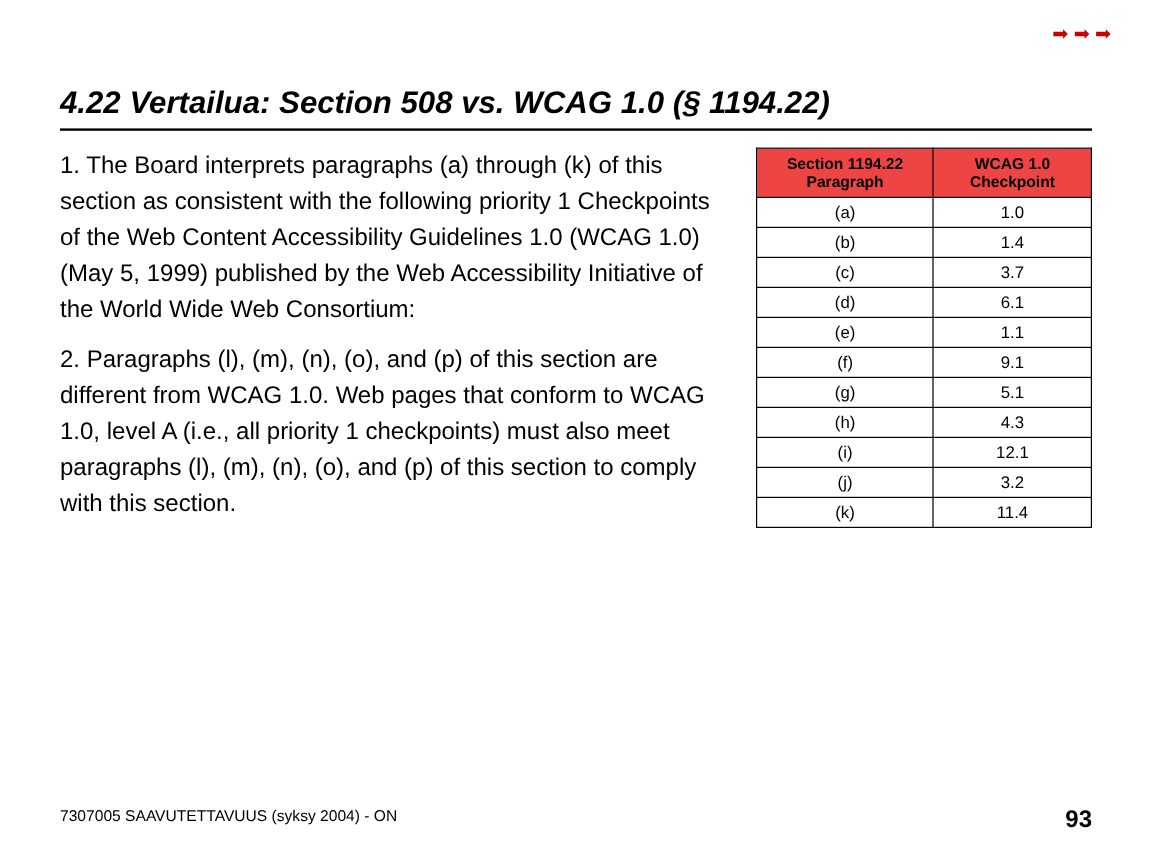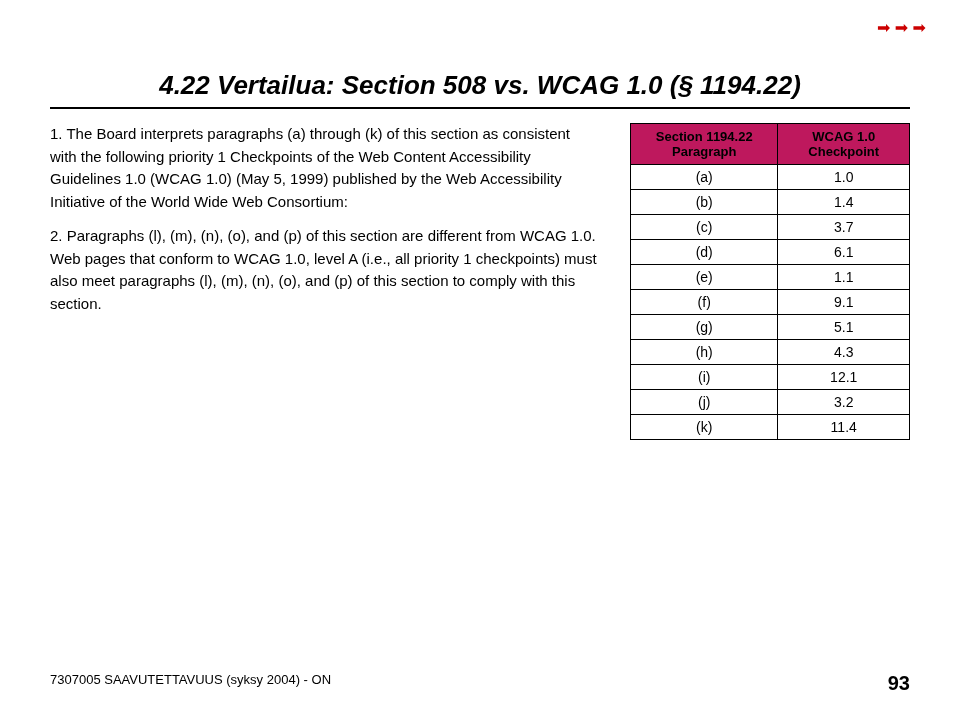--- a/index.html
+++ b/index.html
@@ -35,48 +35,47 @@
       margin-right: 4px;
     }
     .title {
       font-size: 26px;
       font-weight: bold;
       font-style: italic;
       margin-top: 40px;
       margin-bottom: 8px;
       border-bottom: 2px solid #000;
       padding-bottom: 6px;
-      text-align: center;
     }
     .content-area {
       display: flex;
       gap: 30px;
       margin-top: 14px;
     }
     .left-text {
       flex: 1;
-      font-size: 15px;
+      font-size: 20px;
       line-height: 1.5;
     }
     .left-text p {
       margin-bottom: 12px;
     }
     .right-table {
       flex: 0 0 280px;
     }
     table {
       border-collapse: collapse;
       width: 100%;
       font-size: 14px;
     }
     table th {
       border: 1px solid #000;
       padding: 5px 8px;
       font-weight: bold;
-      background: #be185d;
+      background: #ef4444;
       font-size: 13px;
     }
     table td {
       border: 1px solid #000;
       padding: 4px 8px;
       text-align: center;
       font-size: 14px;
     }
     .footer {
       position: absolute;

